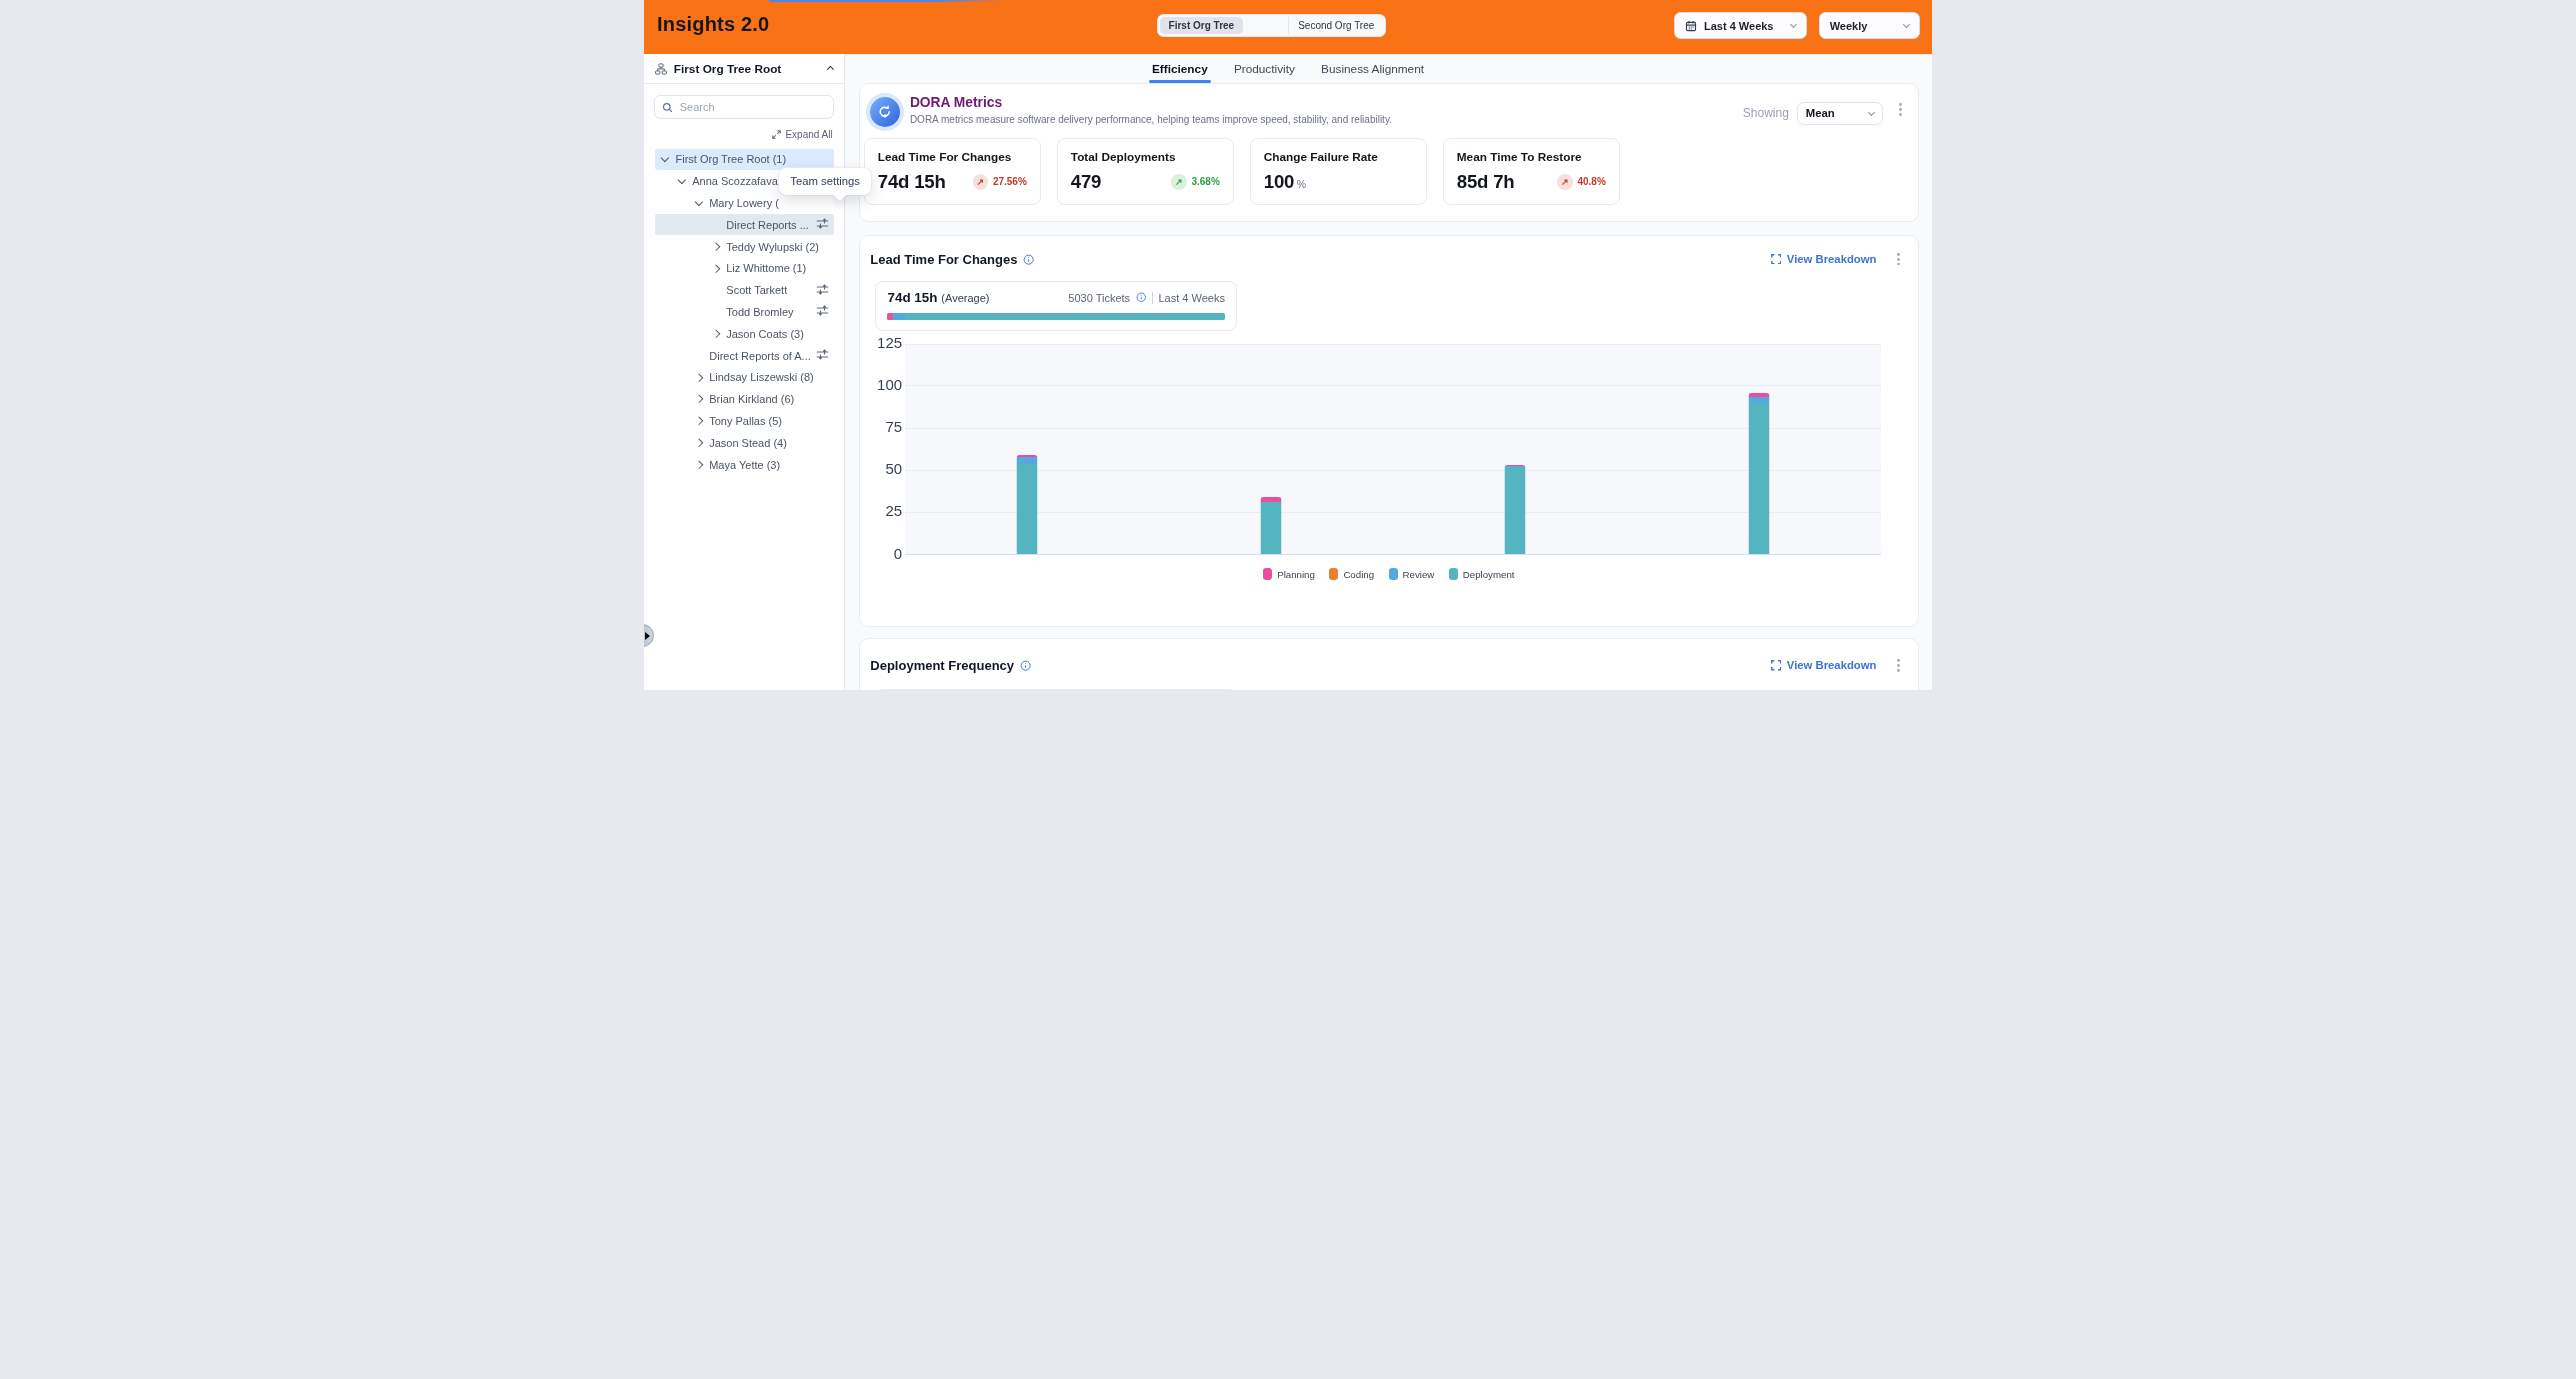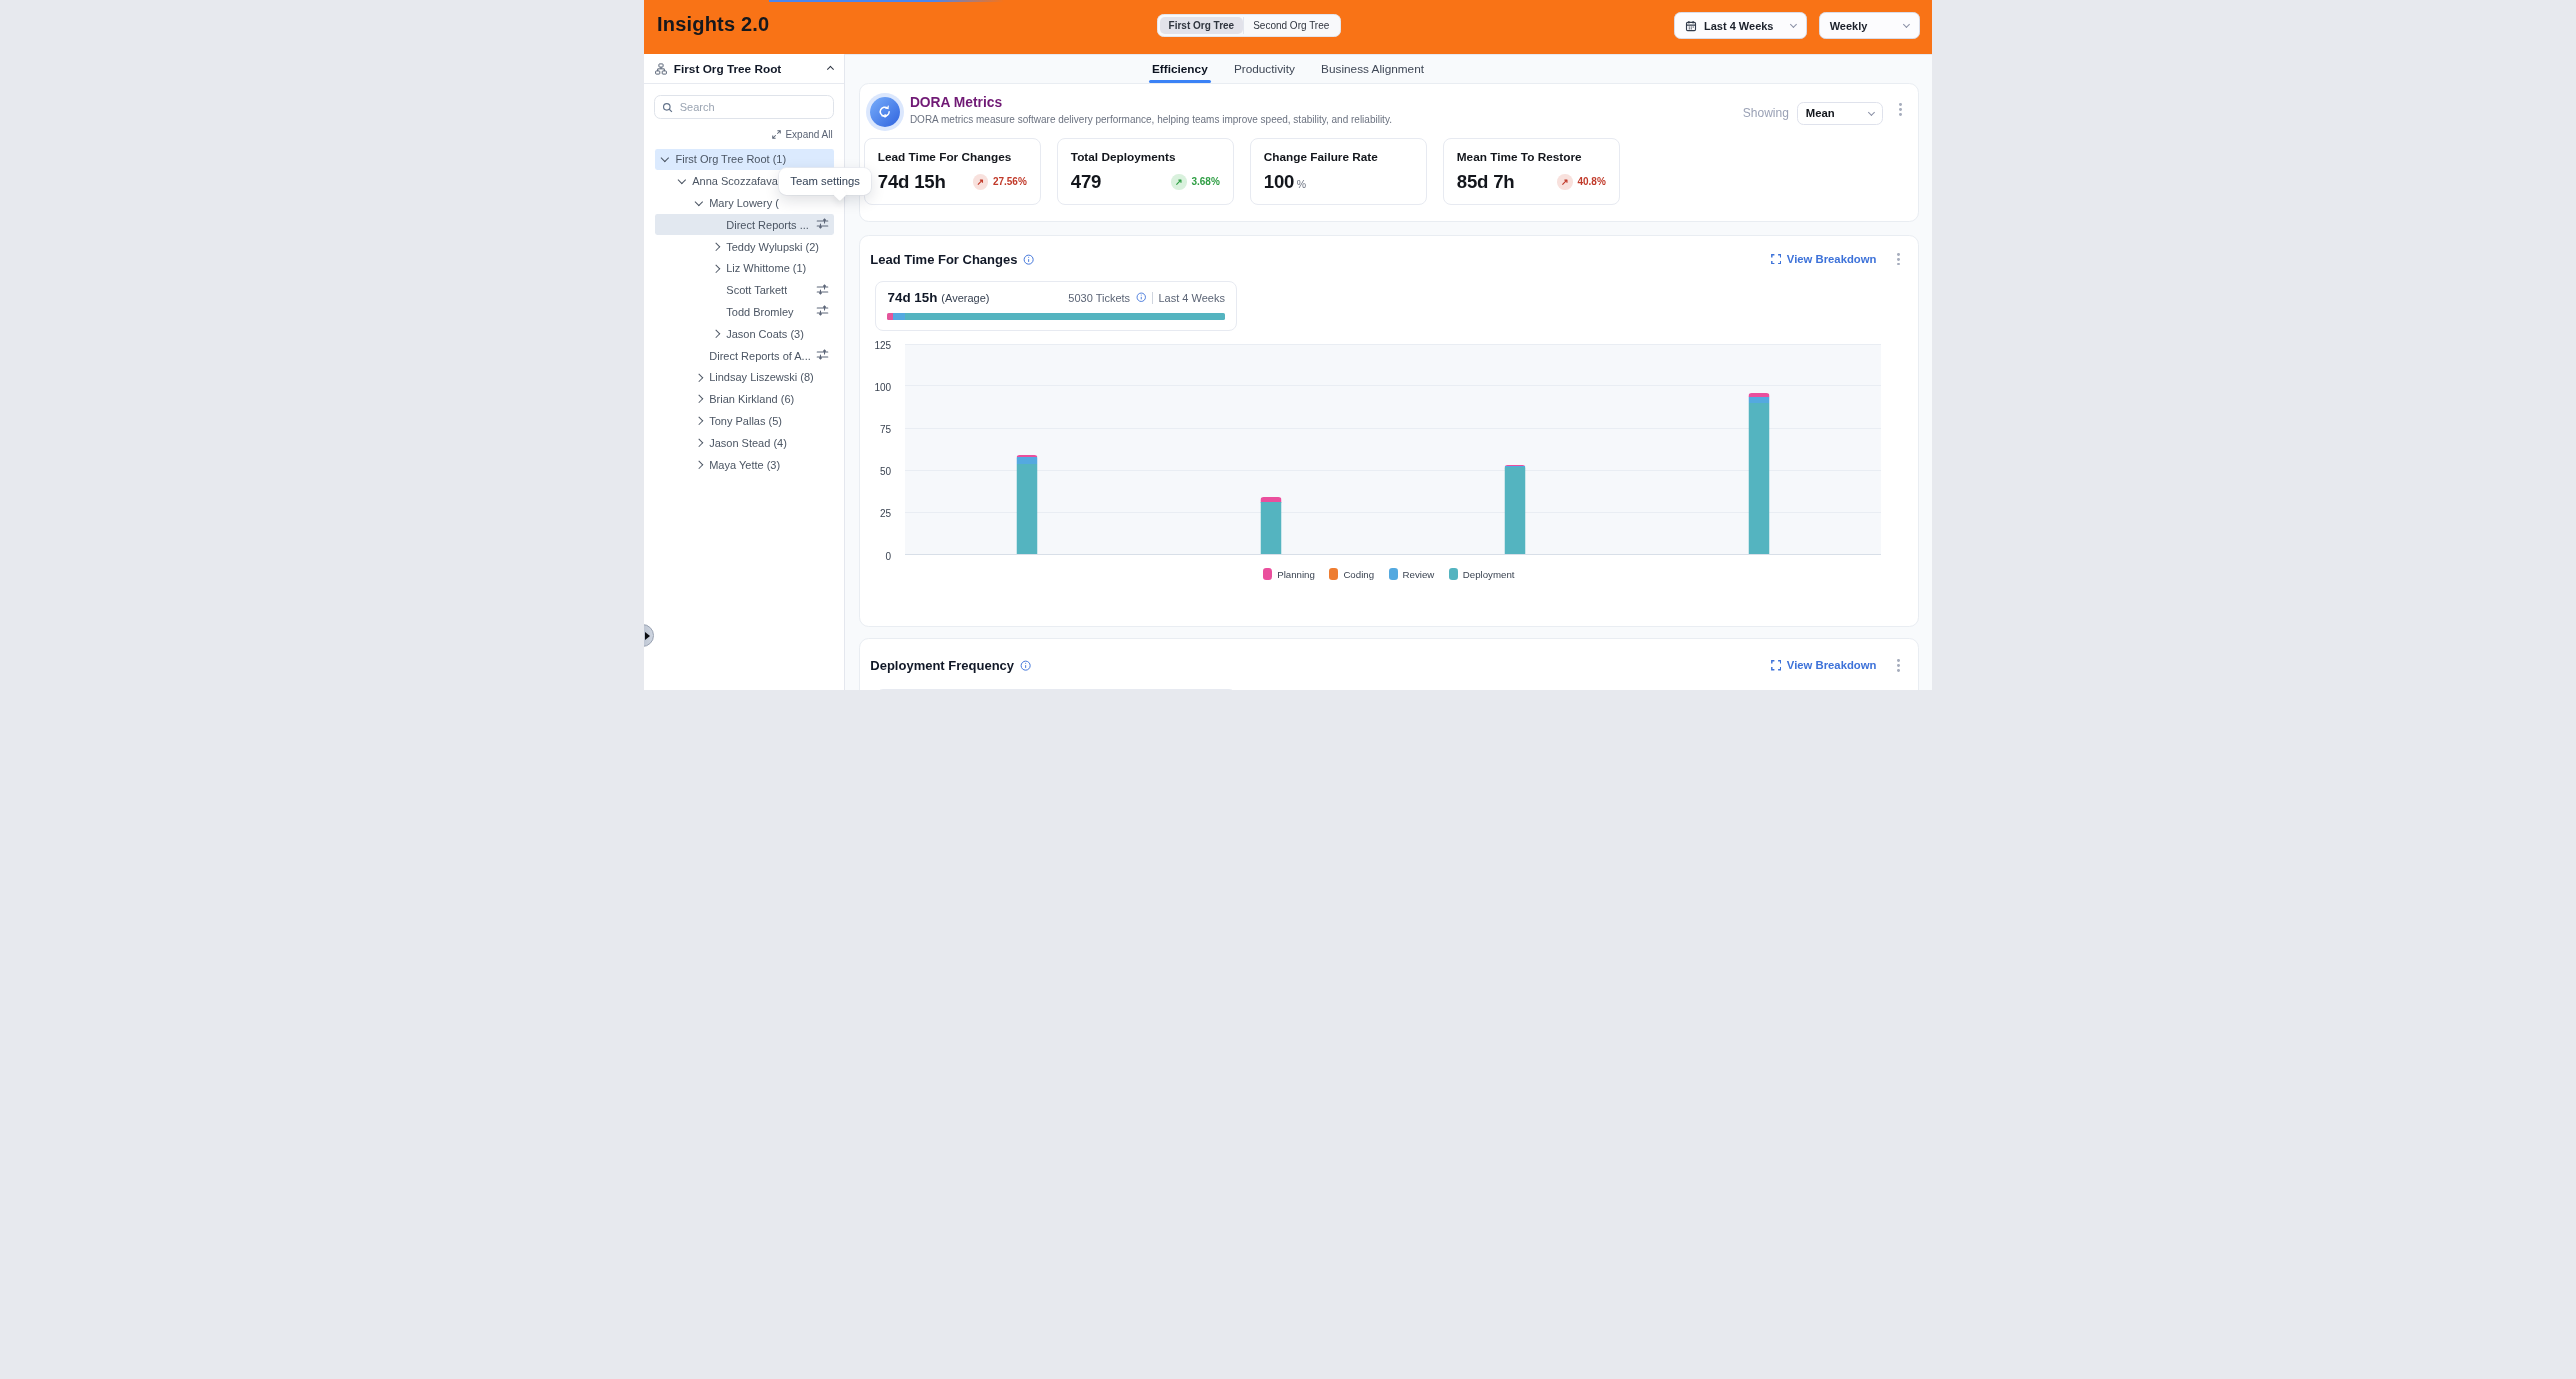--- a/index.html
+++ b/index.html
@@ -7,21 +7,21 @@
   .app { position:relative; width:1288px; height:690px; margin:0 auto; background:#fff; overflow:hidden; }
 
   
   .top-line { position:absolute; top:0; left:125px; width:235px; height:2.4px;
     background:linear-gradient(to right,#4c86ee 70%, rgba(76,134,238,0)); z-index:60; }
 
   
   .header { position:absolute; top:0; left:0; width:100%; height:54px; background:#f97316; display:flex; align-items:center; }
   .app-title { position:absolute; left:13px; top:13px; font-size:20px; font-weight:800; color:#16181d; letter-spacing:0.2px; }
   .org-toggle { position:absolute; left:513px; top:13.8px; height:23.5px; display:flex; align-items:center;
-    background:#f8f9fb; border:0.8px solid #e3e6ee; border-radius:6.5px; padding:1.6px; }
+    background:#f8f9fb; border:0.8px solid #e3e6ee; border-radius:6.5px; padding:1.6px;gap:45px; }
   .org-toggle .seg { font-size:10px; color:#30353f; padding:3.2px 9px; border-radius:4.9px; cursor:pointer; white-space:nowrap; }
   .org-toggle .seg.active { background:#e2e2ea; font-weight:700; }
   .org-toggle .seg + .seg { border-left:0.8px solid #e3e6ee; border-top-left-radius:0; border-bottom-left-radius:0; }
   .hdr-right { position:absolute; right:12px; top:12px; display:flex; gap:12px; }
   .drop { height:27px; display:flex; align-items:center; gap:7.3px; background:#fcfcfe; border:0.8px solid #d9dce8; border-radius:6.5px; padding:0 9.7px; cursor:pointer; }
   .drop .lbl { font-size:11px; color:#1c212b; font-weight:600; }
   .drop.period { width:133px; } .drop.gran { width:101px; }
   .drop .spacer { flex:1; }
   .cv { display:inline-block; width:5.7px; height:5.7px; border-right:1.5px solid currentColor; border-bottom:1.5px solid currentColor; }
   .cv.down { transform:rotate(45deg); margin-top:-2.4px; } .cv.right { transform:rotate(-45deg); } .cv.up { transform:rotate(-135deg); margin-top:2.4px; }
@@ -100,21 +100,21 @@
   .avg-card { margin:11.3px 0 0 15.4px; width:362px; border:0.8px solid #e7eaf1; border-radius:8px; padding:8px 11.3px 10.5px; background:#fff; }
   .avg-top { display:flex; align-items:baseline; }
   .avg-val { font-size:13.4px; font-weight:800; color:#111827; }
   .avg-lab { font-size:11px; color:#374151; margin-left:4px; }
   .avg-meta { margin-left:auto; display:flex; align-items:center; gap:5.7px; font-size:11px; color:#5b6475; }
   .avg-meta .div { width:0.8px; height:12px; background:#cfd5df; }
   .pbar { display:flex; height:7.3px; border-radius:1.6px; overflow:hidden; margin-top:8px; }
 
   .chart-wrap { display:flex; padding:13px 37px 0 11.3px; }
   .yaxis { position:relative; width:34px; height:211px; flex:0 0 34px; }
-  .ytick { position:absolute; right:14px; font-size:10px; color:#3a4351; }
+  .ytick { position:absolute; right:3px; font-size:15px; color:#3a4351; }
   .plot { position:relative; flex:1; height:211px; background:#f6f8fb; border-bottom:0.8px solid #d8dfe8; border-top:0.8px solid #e9edf3; }
   .gline { position:absolute; left:0; right:0; height:0.8px; background:#e9edf3; }
   .bar { position:absolute; bottom:0; width:21px; transform:translateX(-50%); display:flex; flex-direction:column; border-radius:3.2px 3.2px 0 0; overflow:hidden; }
   .bar div { width:100%; }
   .xlabels { position:relative; height:14.6px; margin:6.5px 37px 0 45px; }
   .xlabels span { position:absolute; transform:translateX(-50%); font-size:10px; color:#323a46; white-space:nowrap; }
   .legend { display:flex; justify-content:center; gap:14.6px; margin-top:13px; }
   .litem { display:flex; align-items:center; gap:4.9px; font-size:9.7px; color:#3a4351; }
   .lsw { width:9px; height:12px; border-radius:3.2px; }
 

